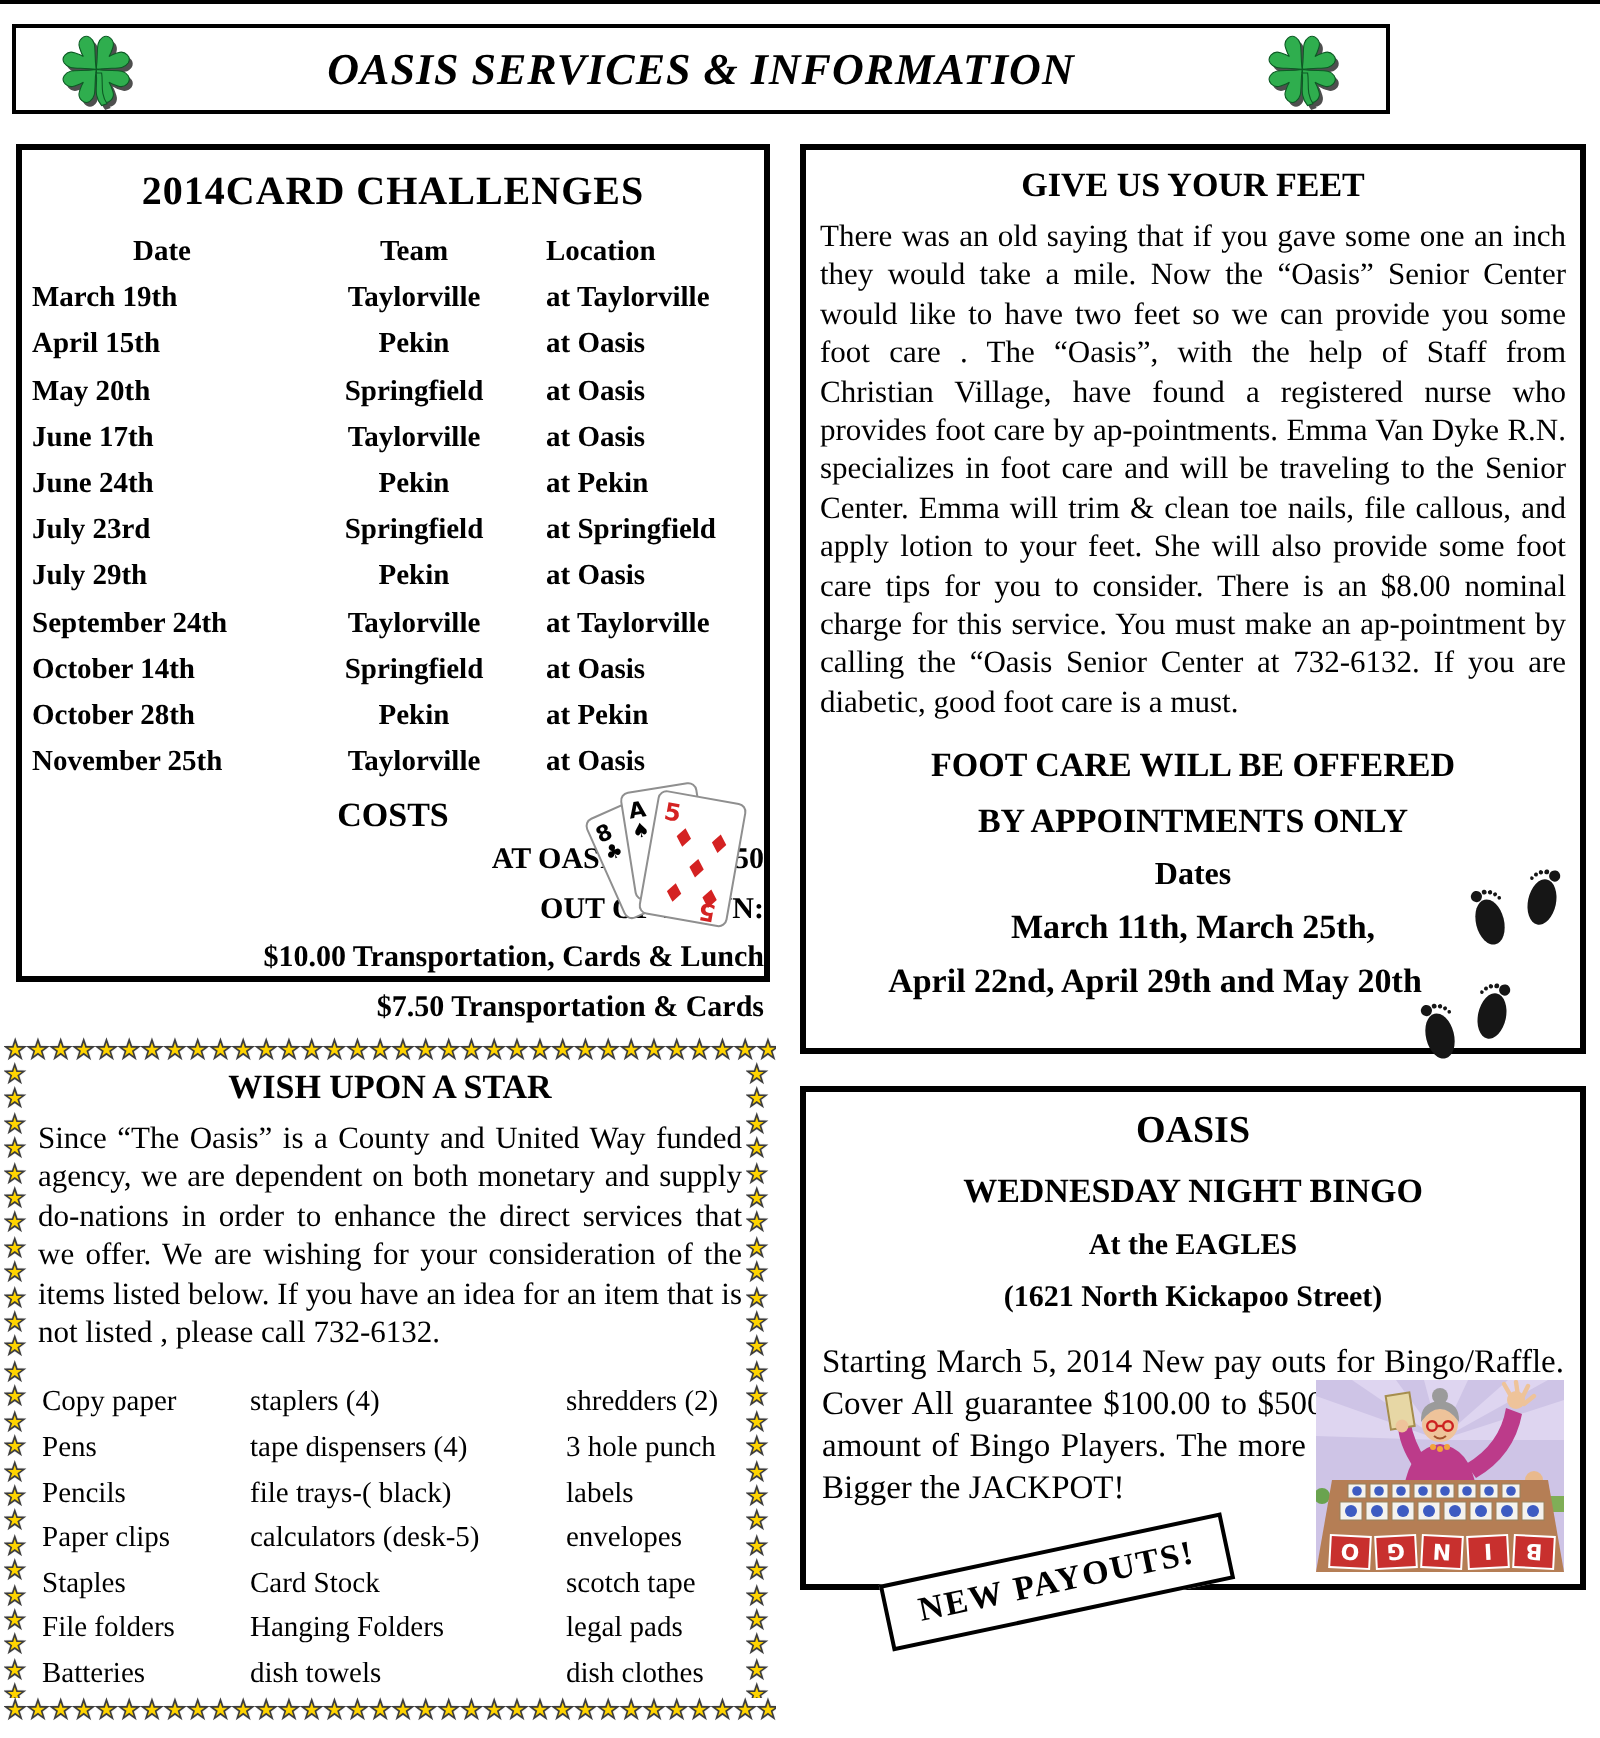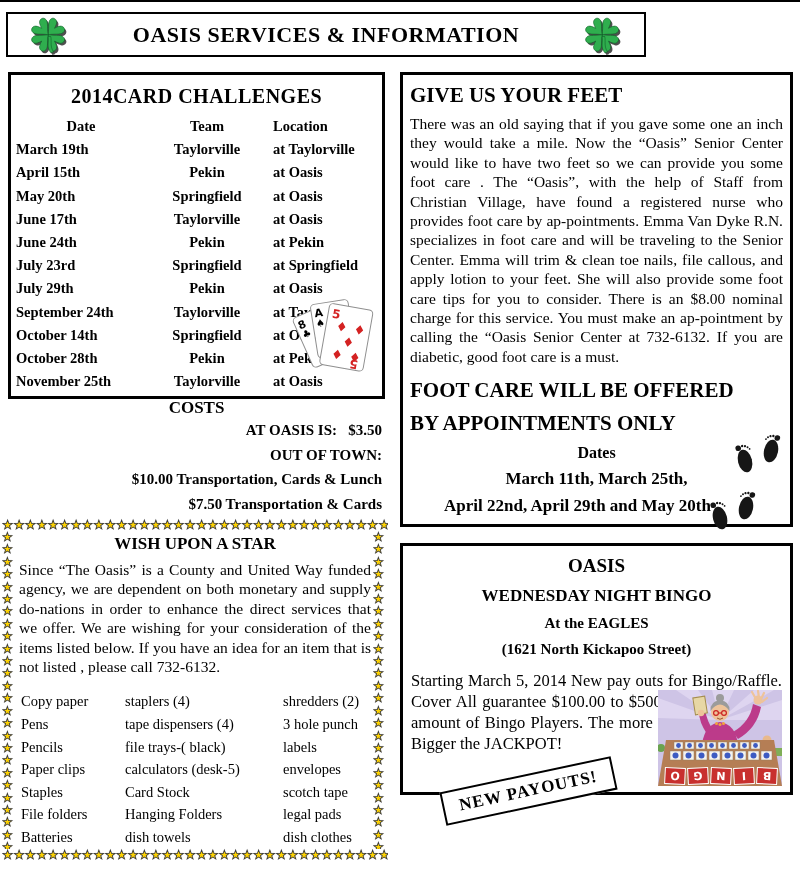--- a/index.html
+++ b/index.html
@@ -7,43 +7,43 @@
   body { width:800px; height:869px; position:relative; overflow:hidden;
          font-family:"Liberation Serif", serif; color:#000; }
 
   .abs { position:absolute; }
   .pre { white-space:pre-wrap; }
 
   
   #top-rule { left:0; top:0; width:800px; height:2px; background:#000; }
 
   
-  #header-bar { left:6px; top:12px; width:640px; height:45px; border:2px solid #000;
-                display:flex; align-items:center; justify-content:center; background:#fff; }
+  #header-bar { left:6px; top:12px; width:689px; height:45px; border:2px solid #000;
+                display:flex; align-items:center; justify-content:center; background:#fff;font-style:italic; }
   #page-title { font-size:22px; font-weight:bold; letter-spacing:.5px; }
   .clover { position:absolute; top:2px; width:38px; height:41px; }
   #clover-left { left:22px; } #clover-right { right:22px; }
 
   
-  #card-box { left:8px; top:72px; width:377px; height:327px; border:3px solid #000; background:#fff; padding:10px 0 0 0; }
+  #card-box { left:8px; top:72px; width:377px; height:419px; border:3px solid #000; background:#fff; padding:10px 0 0 0; }
   #card-title { text-align:center; font-size:20px; font-weight:bold; letter-spacing:.5px; }
   #card-table { display:grid; grid-template-columns:140px 112px 1fr; margin-top:7px;
                 font-weight:bold; font-size:14.5px; line-height:23.2px; }
   .cc-h1, .cc-h2 { text-align:center; }
   .cc-h3 { padding-left:10px; }
   .cc-c1 { padding-left:5px; }
   .cc-c2 { text-align:center; }
   .cc-c3 { padding-left:10px; }
   #costs-title { text-align:center; font-size:17px; font-weight:bold; margin-top:5px; }
   .cost-line { font-weight:bold; font-size:15px; line-height:24.5px; padding-left:17px;text-align:right; }
   #playing-cards { right:2px; bottom:5px; }
 
   
   #feet-box { left:400px; top:72px; width:393px; height:455px; border:3px solid #000; background:#fff; padding:8px 7px; }
-  .feet-h { font-weight:bold; font-size:21px; }
+  .feet-h { text-align:center; font-weight:bold; font-size:17px; }
   #feet-h2 { margin-top:7px; }
   #feet-para { margin-top:6px; font-size:15.5px; line-height:19.4px; text-align:justify; }
   #offer-1 { margin-top:12px; }
   #offer-2 { margin-top:8px; }
   #dates-label { text-align:center; font-weight:bold; font-size:16px; margin-top:8px; }
   .dates-line { text-align:center; font-weight:bold; font-size:17px; margin-top:7px; }
   #dates-2 { padding-right:38px; }
   #footprints-1 { right:3px; top:354px; }
   #footprints-2 { right:28px; top:411px; }
 

